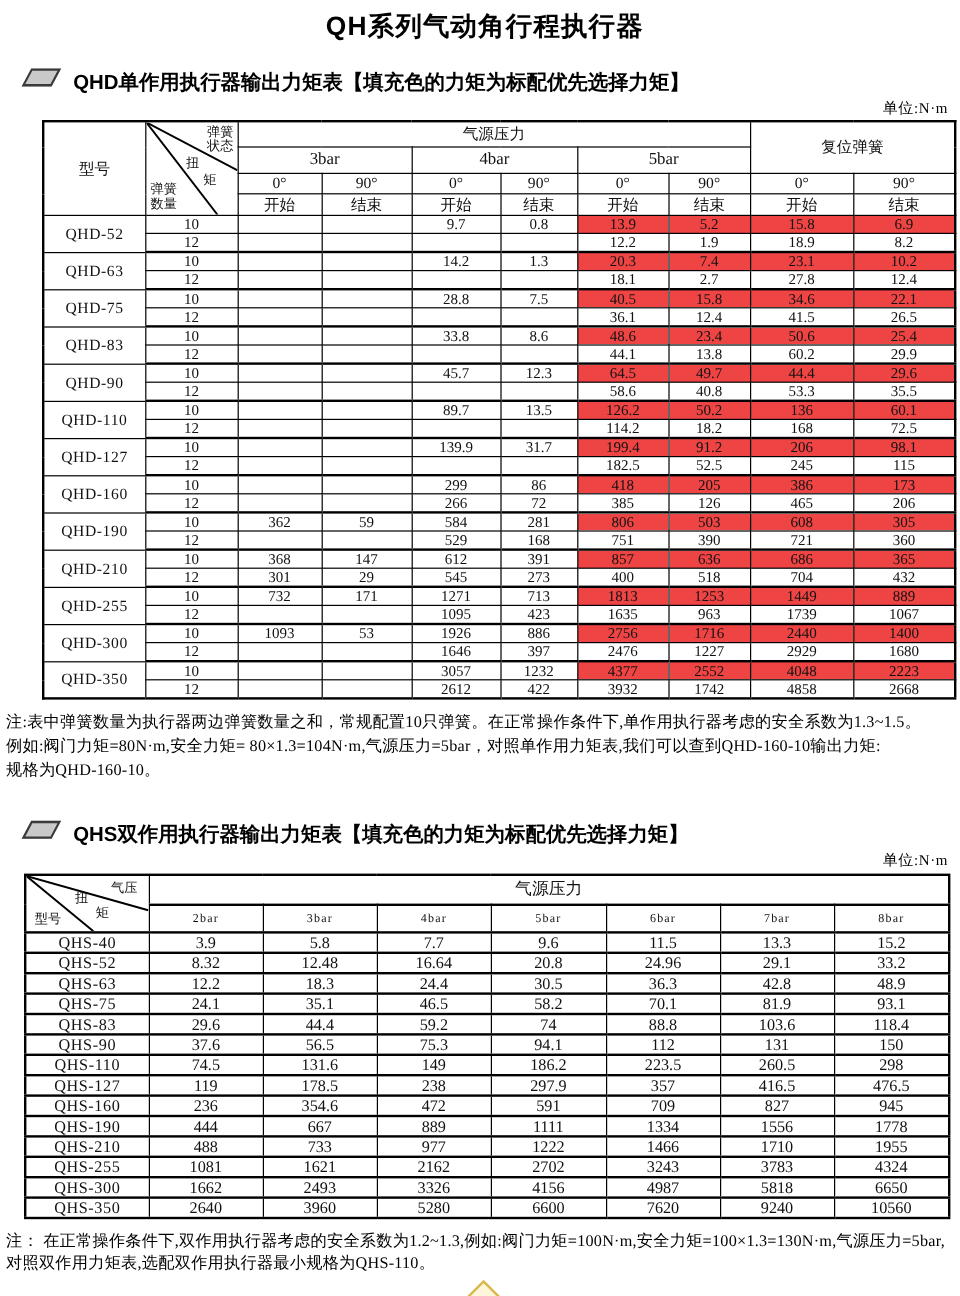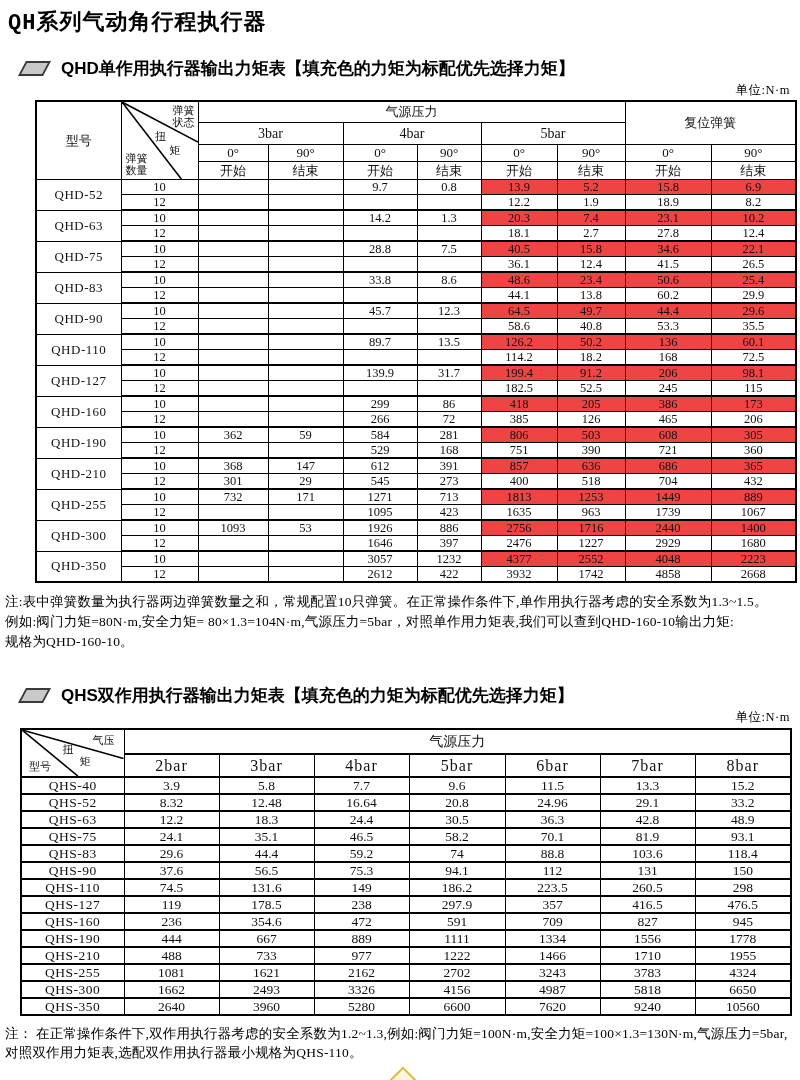--- a/index.html
+++ b/index.html
@@ -6,26 +6,26 @@
   html,body { background:#ffffff; }
   .page {
     position: relative;
     width: 800px; height: 1080px;
     background: #ffffff;
     color: #111;
     font-family: "Liberation Serif", "DejaVu Serif", serif;
     overflow: hidden;
   }
   .page-title {
-    font-family: Liberation Mono, monospace;
+    font-family: Liberation Sans, sans-serif;
     font-size: 22px; font-weight: bold; letter-spacing: 1px;
-    padding: 7px 0 0 8px; color:#000;
+    padding: 7px 0 0 8px; color:#000;text-align:center;
   }
   .section-head {
-    display: flex; align-items: center; gap: 14px;
+    display: flex; gap: 14px;
     margin: 20px 0 0 14px;
     font-family: "Liberation Sans", "DejaVu Sans", sans-serif;
     font-size: 17px; font-weight: bold; color:#000;
   }
   .sec2 { margin-top: 32px; }
   .pgram {
     display:inline-block; width: 25px; height: 15px;
     background: #c9c9c9; border: 2px solid #3a3a3a;
     transform: skewX(-28deg); margin-left: 8px;
   }
@@ -56,21 +56,21 @@
   .d1-m1 { left: 44%; top: 36%; font-size:12px; }
   .d1-m2 { left: 63%; top: 54%; font-size:12px; }
   .d1-bot { bottom: 3px; left: 4px; text-align:center; }
   
   .t2 {
     width: 770px; margin-left: 20px; margin-top: 2px;
     border: 2px solid #000; font-size: 13.5px;
   }
   .t2 td { border: 1px solid #000; border-top-width:2px; border-bottom-width:2px; height: 15px; line-height: 15px; overflow:hidden; padding:0 1px; }
   .t2 tr.hr1 td { height: 24px; line-height: 23px; font-size: 14px; }
-  .t2 tr.hr2 td { height: 22px; line-height: 21px; font-size: 16px; letter-spacing:1px;margin-top:36px; }
+  .t2 tr.hr2 td { height: 22px; line-height: 21px; font-size: 10px; letter-spacing:1px;margin-top:36px; }
   .t2 td.model { letter-spacing: 0.5px; }
   .d2-top { top: 3px; right: 9px; font-size: 13px; }
   .d2-m1 { left: 40%; top: 26%; font-size: 13px; }
   .d2-m2 { left: 57%; top: 52%; font-size: 13px; }
   .d2-bot { bottom: 3px; left: 7px; font-size: 13px; }
   .t2 .diag .dl { line-height: 14px; }
   
   .note {
     margin: 9px 5px 0 5px;
     font-size: 13.5px; line-height: 20px; color:#000;

